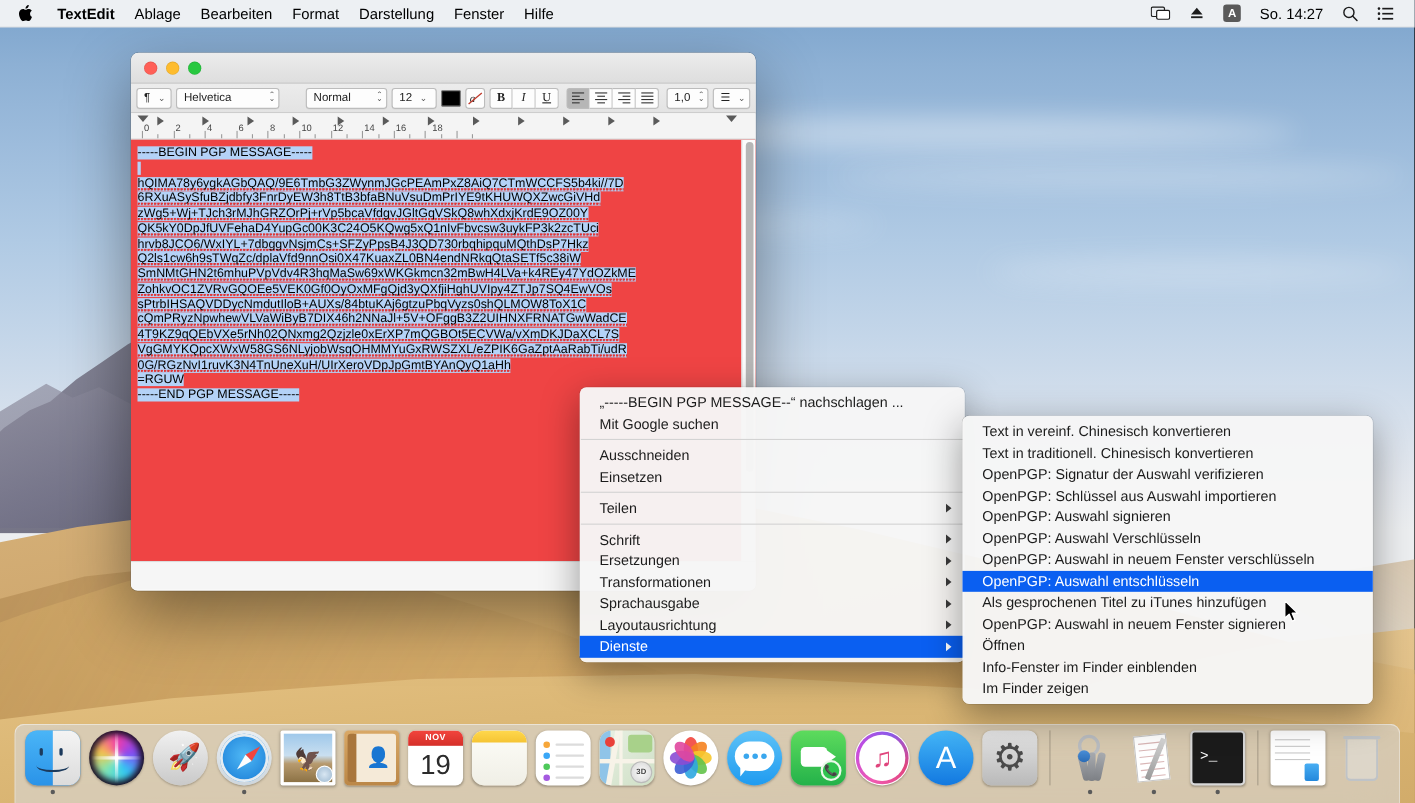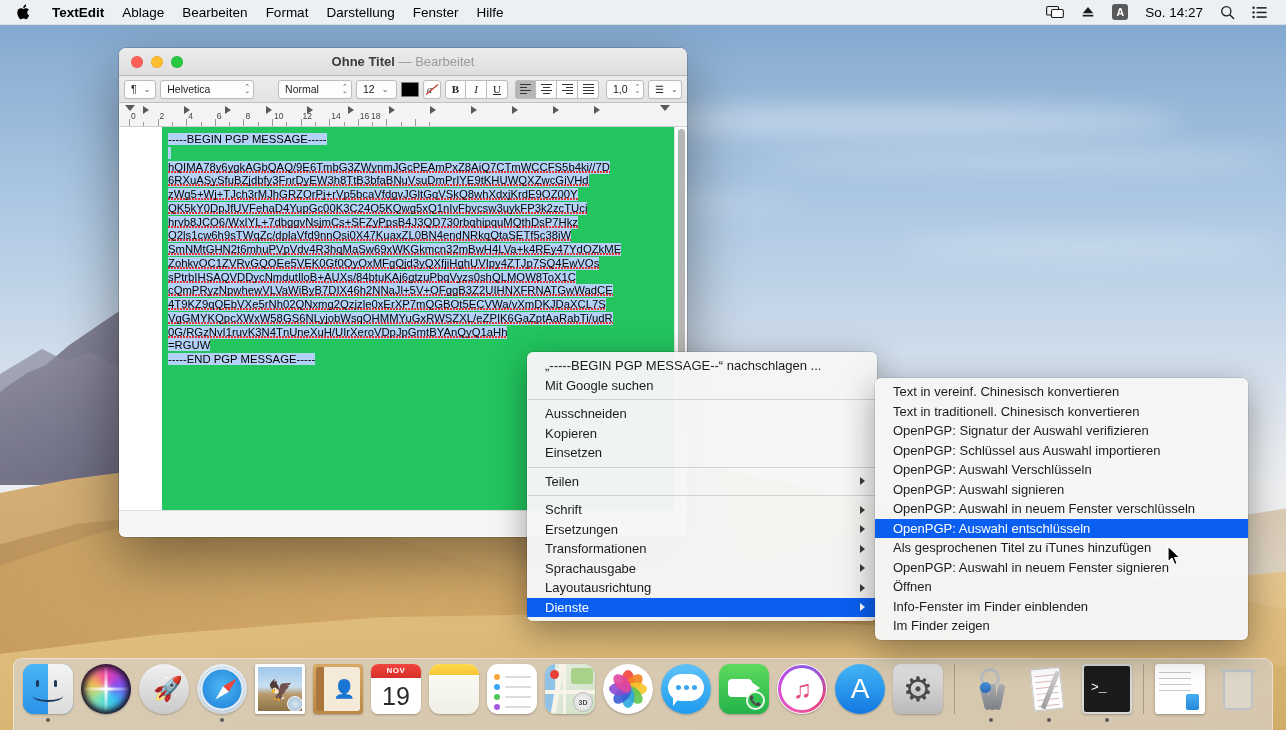--- a/index.html
+++ b/index.html
@@ -202,23 +202,22 @@
     border-top:4px solid transparent; border-bottom:4px solid transparent;
     border-left:6px solid #5a5a5a;
   }
   .ruler .indent {
     position:absolute; width:0; height:0;
     border-left:5px solid transparent; border-right:5px solid transparent;
     border-top:6px solid #5a5a5a;
   }
 
   .docarea {
-    position:relative; height:383px; background:#22c55e; overflow:hidden;
+    position:relative; height:383px; background:#ef4444; overflow:hidden;
     display:flex;
-    margin-left:43px;
   }
   .textbody {
     flex:1; padding:6px 0 0 6px;
     font-size:11.3px; line-height:13.75px; color:#000;
     font-family:"Liberation Sans", sans-serif;
     white-space:pre-wrap; word-break:break-all;
   }
   .sel { background:#b4d2f7; }
   .spell {
     background-image: radial-gradient(circle at 1px 1px, #e03434 1px, transparent 1.4px);
@@ -500,25 +499,20 @@
   </div>
 </div>
 
 <div id="textedit">
 
   <div class="titlebar">
     <div class="traffic">
       <span class="tl red"></span>
       <span class="tl yellow"></span>
       <span class="tl green"></span>
-    </div>
-    <div class="wtitle">
-      <span>Ohne Titel</span>
-      <span class="edited">—</span>
-      <span class="edited">Bearbeitet</span>
     </div>
   </div>
 
   <div class="toolbar">
     <div class="ctl" style="width:36px">
       <span class="lbl">¶</span>
       <span class="chev">⌄</span>
     </div>
     <div class="ctl sw-font">
       <span class="lbl">Helvetica</span>
@@ -628,21 +622,21 @@
       <div class="tick min" style="left: 310.3px;"></div>
       <div class="num" style="left: 12px;">0</div>
       <div class="num" style="left: 40.6px;">2</div>
       <div class="num" style="left: 69.2px;">4</div>
       <div class="num" style="left: 97.8px;">6</div>
       <div class="num" style="left: 126.4px;">8</div>
       <div class="num" style="left: 155px;">10</div>
       <div class="num" style="left: 183.6px;">12</div>
       <div class="num" style="left: 212.2px;">14</div>
       <div class="num" style="left: 240.8px;">16</div>
-      <div class="num" style="left: 252px;">18</div>
+      <div class="num" style="left: 274px;">18</div>
       <div class="tabmark" style="left: 24px;"></div>
       <div class="tabmark" style="left: 65px;"></div>
       <div class="tabmark" style="left: 106px;"></div>
       <div class="tabmark" style="left: 147px;"></div>
       <div class="tabmark" style="left: 188px;"></div>
       <div class="tabmark" style="left: 229px;"></div>
       <div class="tabmark" style="left: 270px;"></div>
       <div class="tabmark" style="left: 311px;"></div>
       <div class="tabmark" style="left: 352px;"></div>
       <div class="tabmark" style="left: 393px;"></div>
@@ -682,23 +676,20 @@
       <span>„-----BEGIN PGP MESSAGE--“ nachschlagen ...</span>
     </div>
     <div class="ctxitem">
       <span>Mit Google suchen</span>
     </div>
     <div class="ctxsep"></div>
     <div class="ctxitem">
       <span>Ausschneiden</span>
     </div>
     <div class="ctxitem">
-      <span>Kopieren</span>
-    </div>
-    <div class="ctxitem">
       <span>Einsetzen</span>
     </div>
     <div class="ctxsep"></div>
     <div class="ctxitem">
       <span>Teilen</span>
       <span class="arrow"></span>
     </div>
     <div class="ctxsep"></div>
     <div class="ctxitem">
       <span>Schrift</span>
@@ -733,24 +724,24 @@
     <div class="ctxitem">
       <span>Text in traditionell. Chinesisch konvertieren</span>
     </div>
     <div class="ctxitem">
       <span>OpenPGP: Signatur der Auswahl verifizieren</span>
     </div>
     <div class="ctxitem">
       <span>OpenPGP: Schlüssel aus Auswahl importieren</span>
     </div>
     <div class="ctxitem">
+      <span>OpenPGP: Auswahl signieren</span>
+    </div>
+    <div class="ctxitem">
       <span>OpenPGP: Auswahl Verschlüsseln</span>
-    </div>
-    <div class="ctxitem">
-      <span>OpenPGP: Auswahl signieren</span>
     </div>
     <div class="ctxitem">
       <span>OpenPGP: Auswahl in neuem Fenster verschlüsseln</span>
     </div>
     <div class="ctxitem hl">
       <span>OpenPGP: Auswahl entschlüsseln</span>
     </div>
     <div class="ctxitem">
       <span>Als gesprochenen Titel zu iTunes hinzufügen</span>
     </div>

